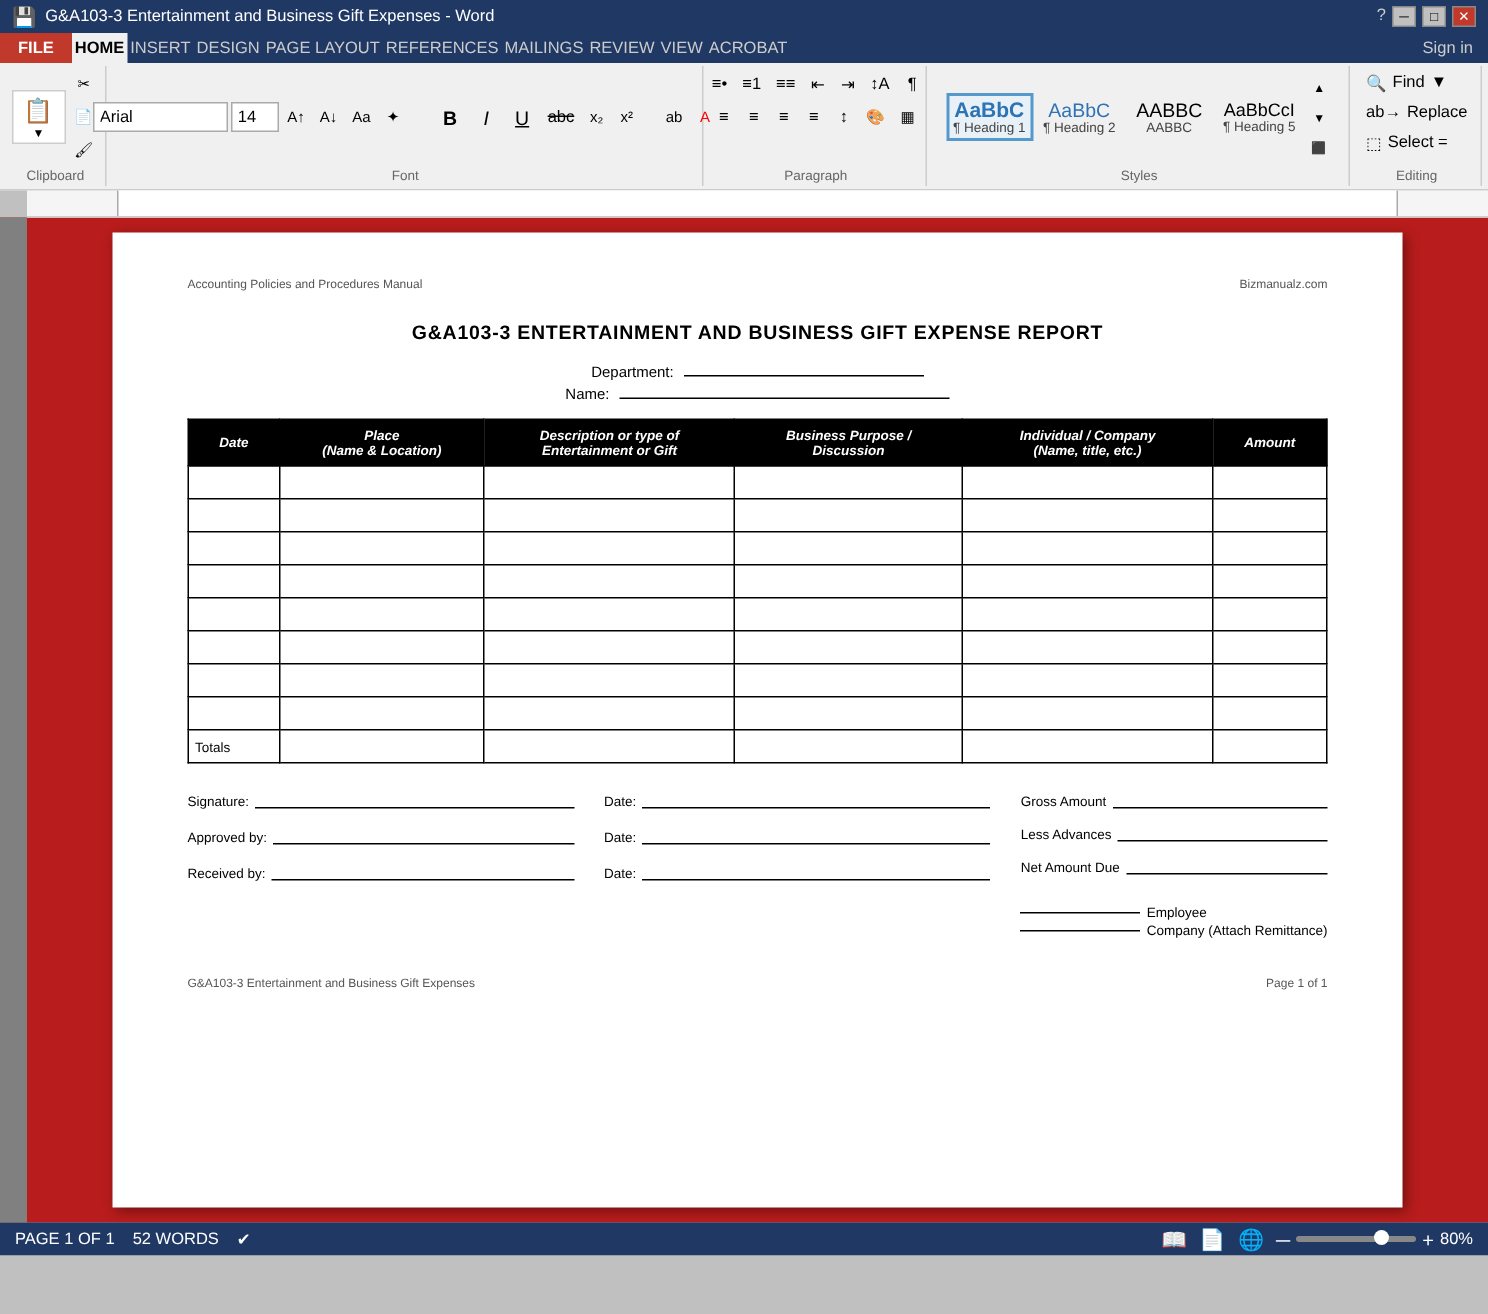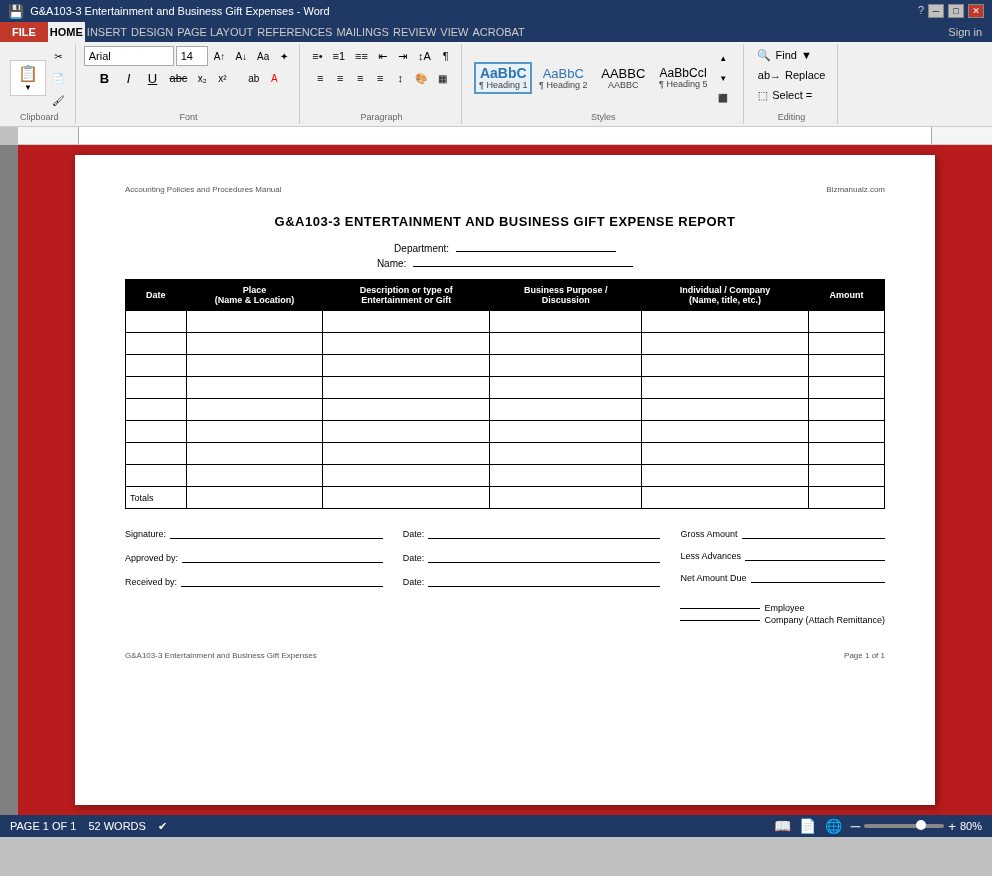--- a/index.html
+++ b/index.html
@@ -71,20 +71,21 @@
     
     .expense-table { width: 100%; border-collapse: collapse; margin-bottom: 20px; }
     .expense-table th {
       background: #000;
       color: white;
       border: 1px solid #000;
       padding: 5px 4px;
       font-size: 9px;
       text-align: center;
       font-weight: bold;
+      font-style: italic;
     }
     .expense-table td {
       border: 1px solid #000;
       height: 22px;
       font-size: 9px;
       padding: 2px 4px;
     }
     .totals-row td { font-size: 9px; padding: 2px 4px; }
     .sig-col { flex: 1; font-size: 9px; display: flex; flex-direction: column; gap: 14px; }
     .sig-line { display: flex; align-items: flex-end; gap: 4px; white-space: nowrap; text-align: right; }
@@ -156,21 +157,21 @@
             <button class="ribbon-btn" style="font-size:10px;">✂</button>
             <button class="ribbon-btn" style="font-size:10px;">📄</button>
             <button class="ribbon-btn" style="font-size:10px;">🖌</button>
           </div>
         </div>
       </div>
       <div class="ribbon-group-label">Clipboard</div>
     </div>
 
     <div class="ribbon-group" style="min-width:160px;">
-      <div class="ribbon-group-content" style="flex-direction:column;gap:2px;">
+      <div class="ribbon-group-content" style="gap:18px;">
         <div style="display:flex;gap:2px;align-items:center;">
           <input class="font-name-box" style="width: 90px; height: 20px; font-size: 11px;" value="Arial">
           <input class="font-size-box" style="width: 32px; height: 20px; font-size: 11px;" value="14">
           <button class="ribbon-btn" style="font-size:10px;">A↑</button>
           <button class="ribbon-btn" style="font-size:10px;">A↓</button>
           <button class="ribbon-btn" style="font-size:10px;">Aa</button>
           <button class="ribbon-btn" style="font-size:10px;">✦</button>
         </div>
         <div style="display:flex;gap:2px;align-items:center;">
           <button class="ribbon-btn ribbon-btn-bold" style="font-size:13px;min-width:22px;">B</button>

